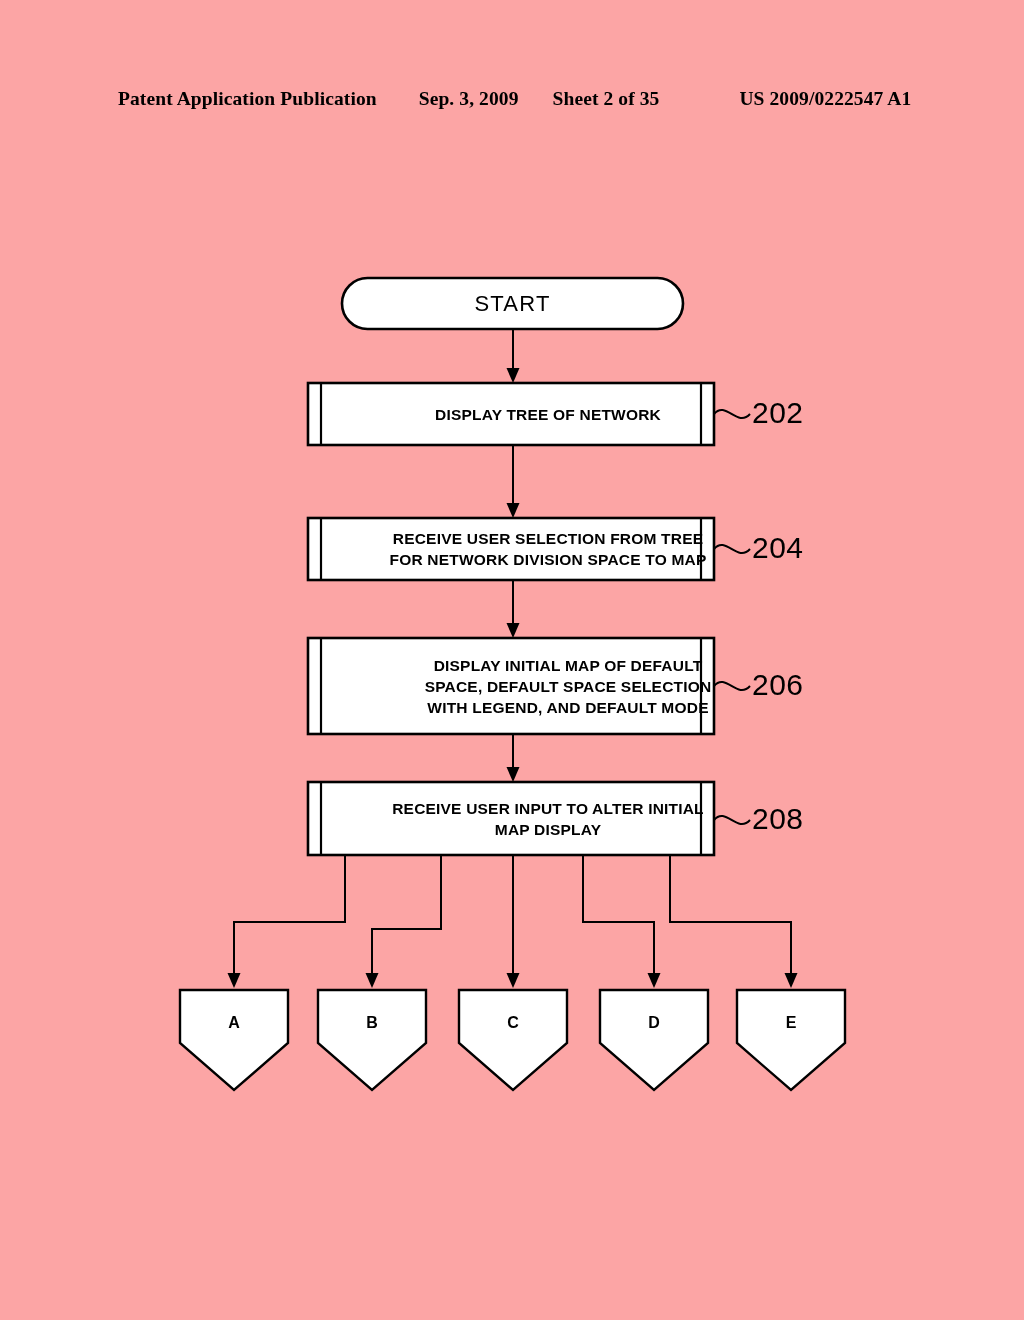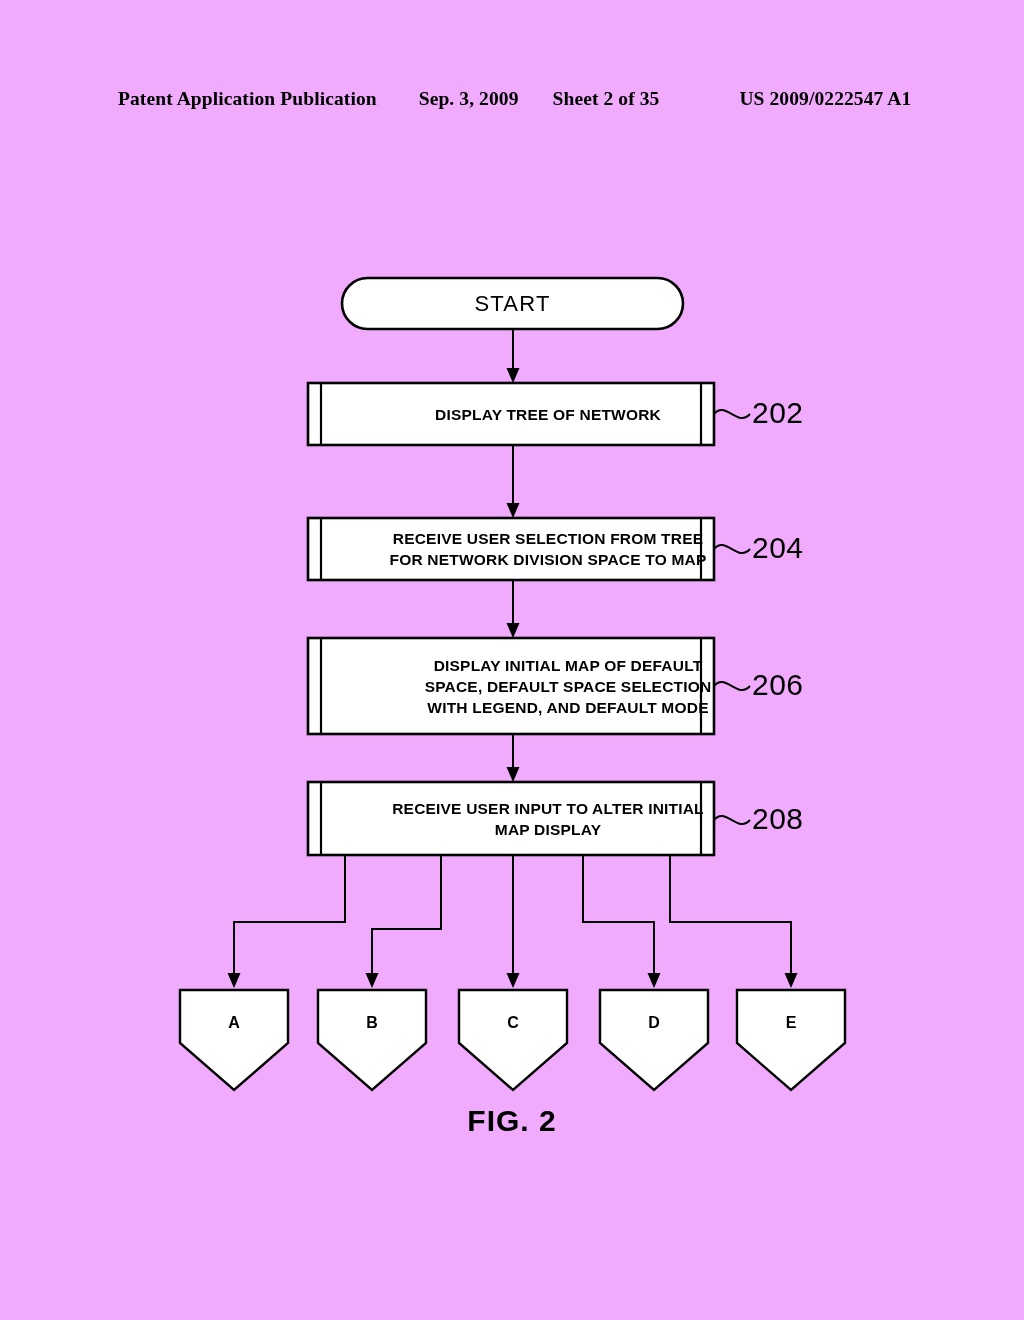--- a/index.html
+++ b/index.html
@@ -16,21 +16,21 @@
     font-family: "Liberation Sans", sans-serif;
     color: #000000;
   }
 
   #page {
     position: absolute;
     left: 0;
     top: 0;
     width: 1024px;
     height: 1320px;
-    background: #f0abfc;
+    background: #fca5a5;
   }
 
   
   .pub-header {
     position: absolute;
     left: 118px;
     top: 88px;
     width: 790px;
     height: 26px;
     display: flex;
@@ -235,15 +235,14 @@
   <div class="ref-num" style="left:752px; top:531px;">204</div>
   <div class="ref-num" style="left:752px; top:668px;">206</div>
   <div class="ref-num" style="left:752px; top:802px;">208</div>
 
   <div class="conn-letter" style="left:180px; top:1014px;">A</div>
   <div class="conn-letter" style="left:318px; top:1014px;">B</div>
   <div class="conn-letter" style="left:459px; top:1014px;">C</div>
   <div class="conn-letter" style="left:600px; top:1014px;">D</div>
   <div class="conn-letter" style="left:737px; top:1014px;">E</div>
 
-  <div class="fig-caption">FIG. 2</div>
 
 </div>
 
 </body></html>

